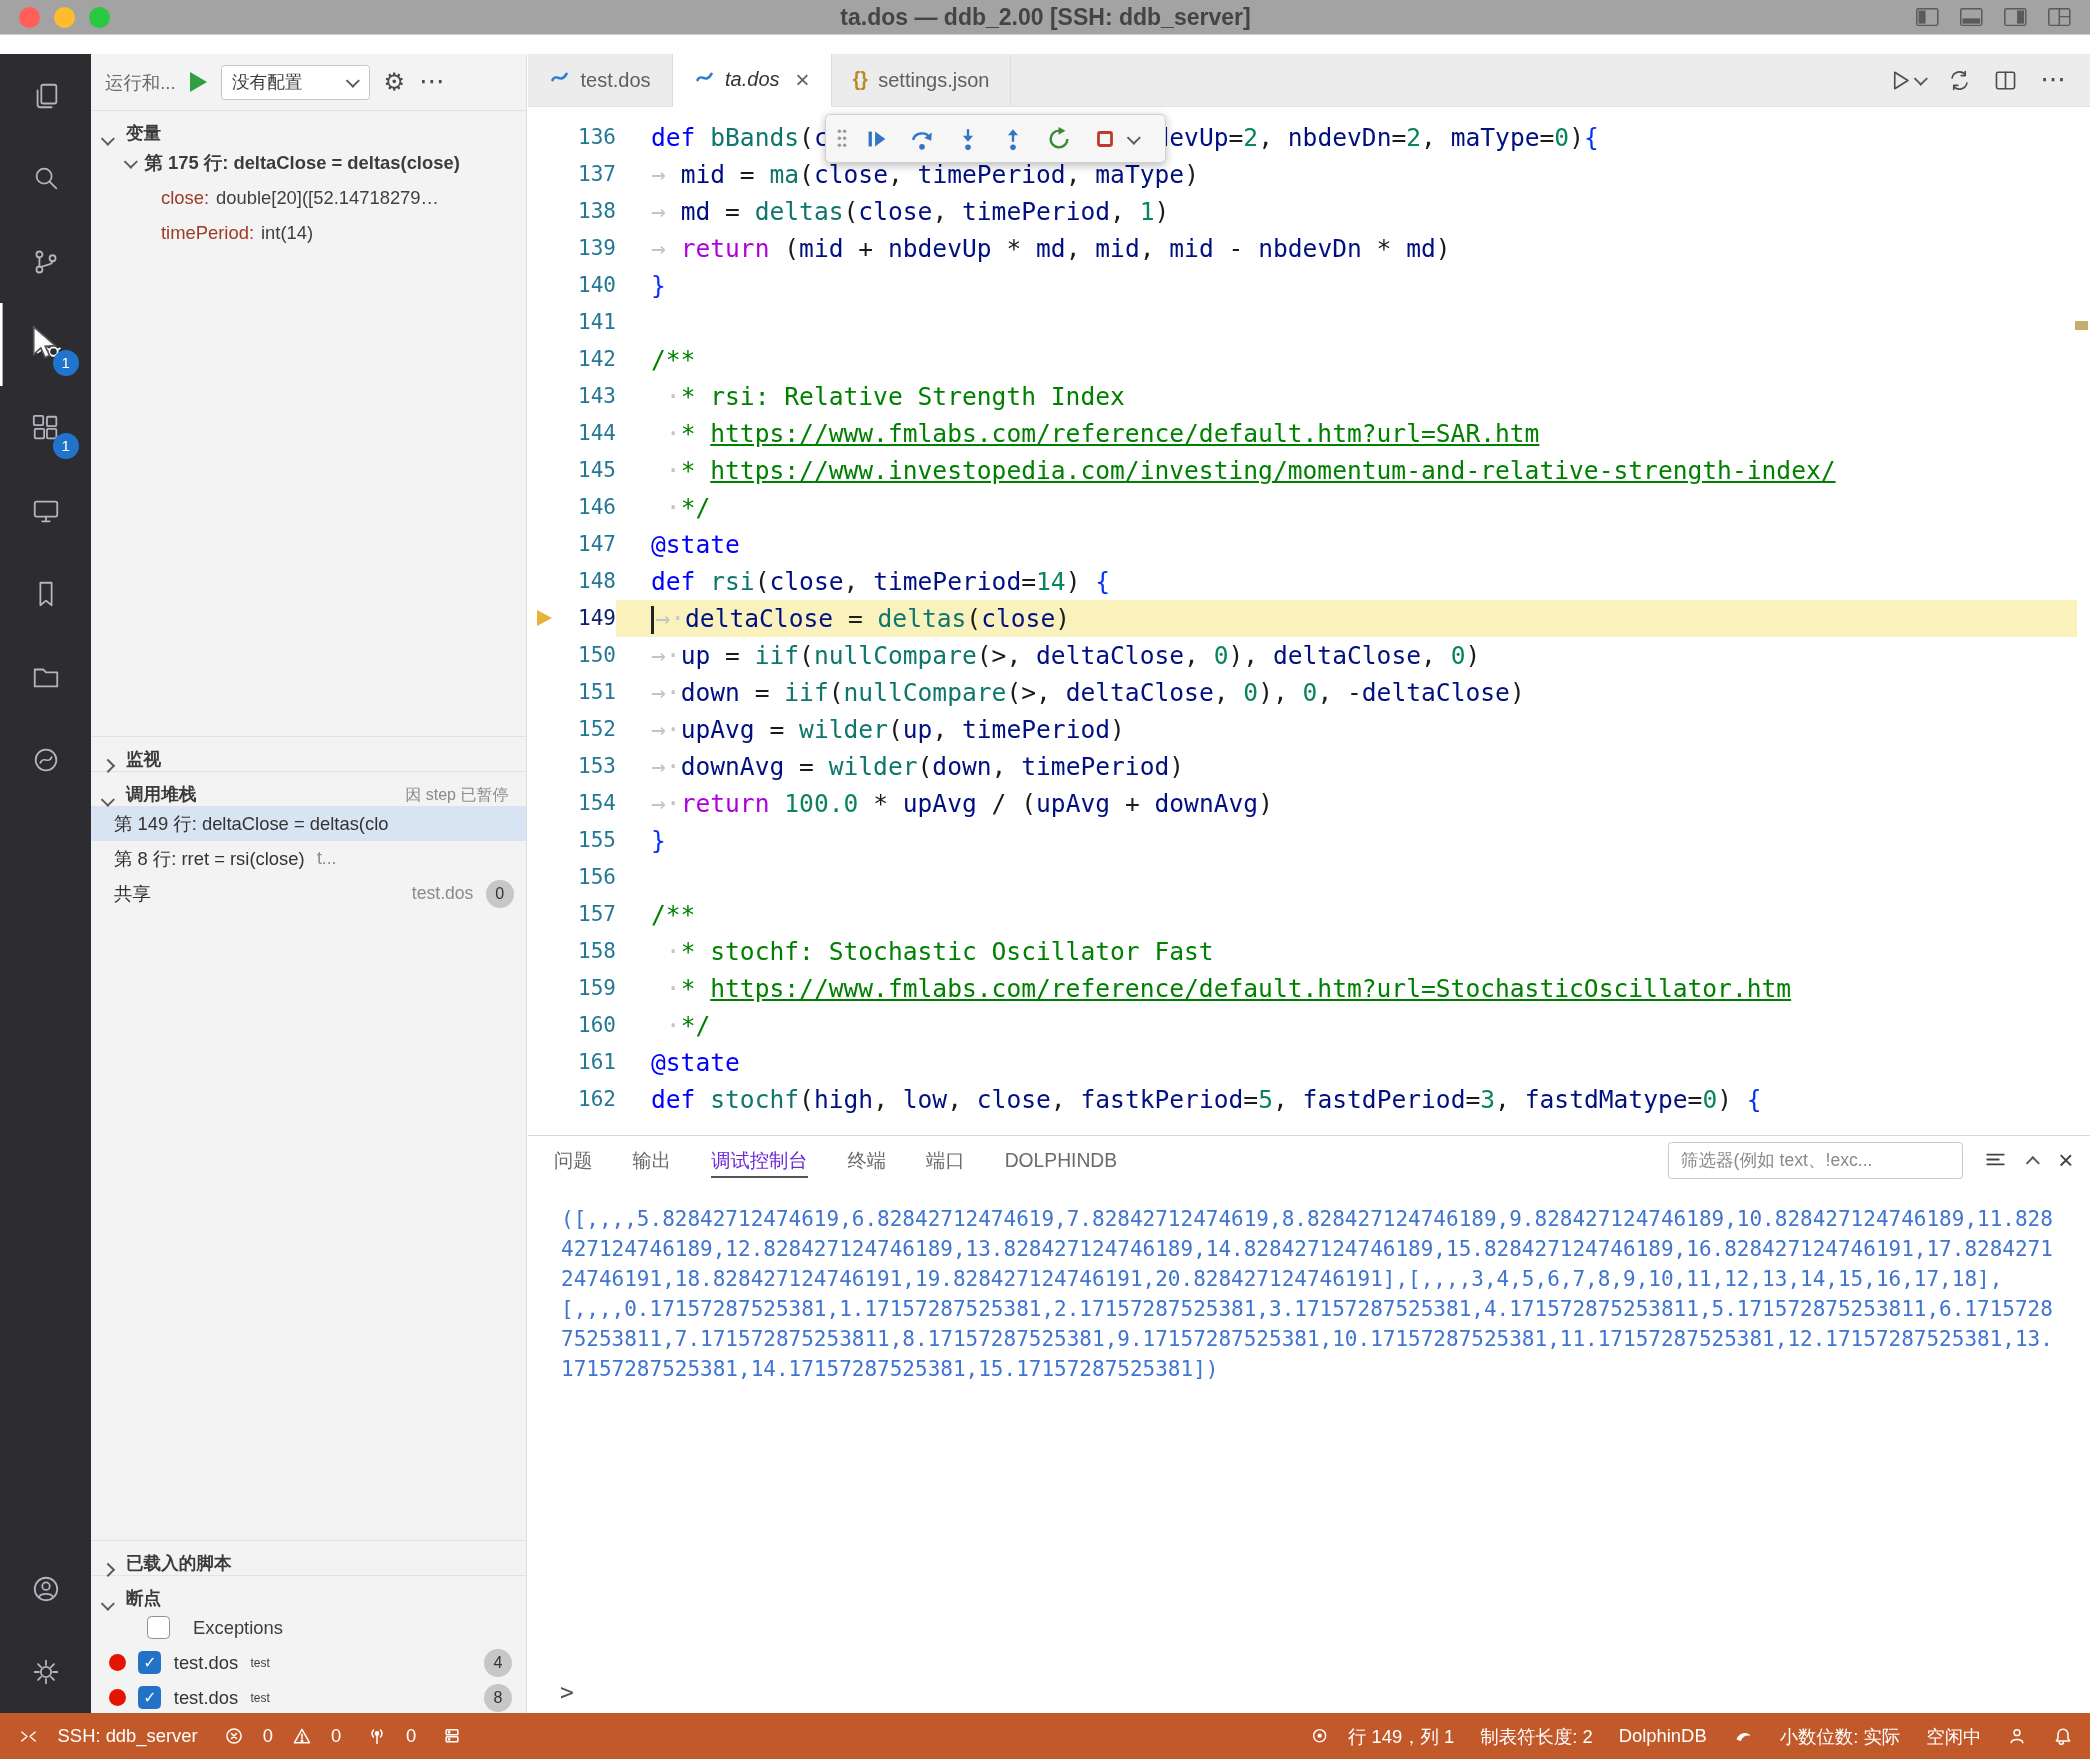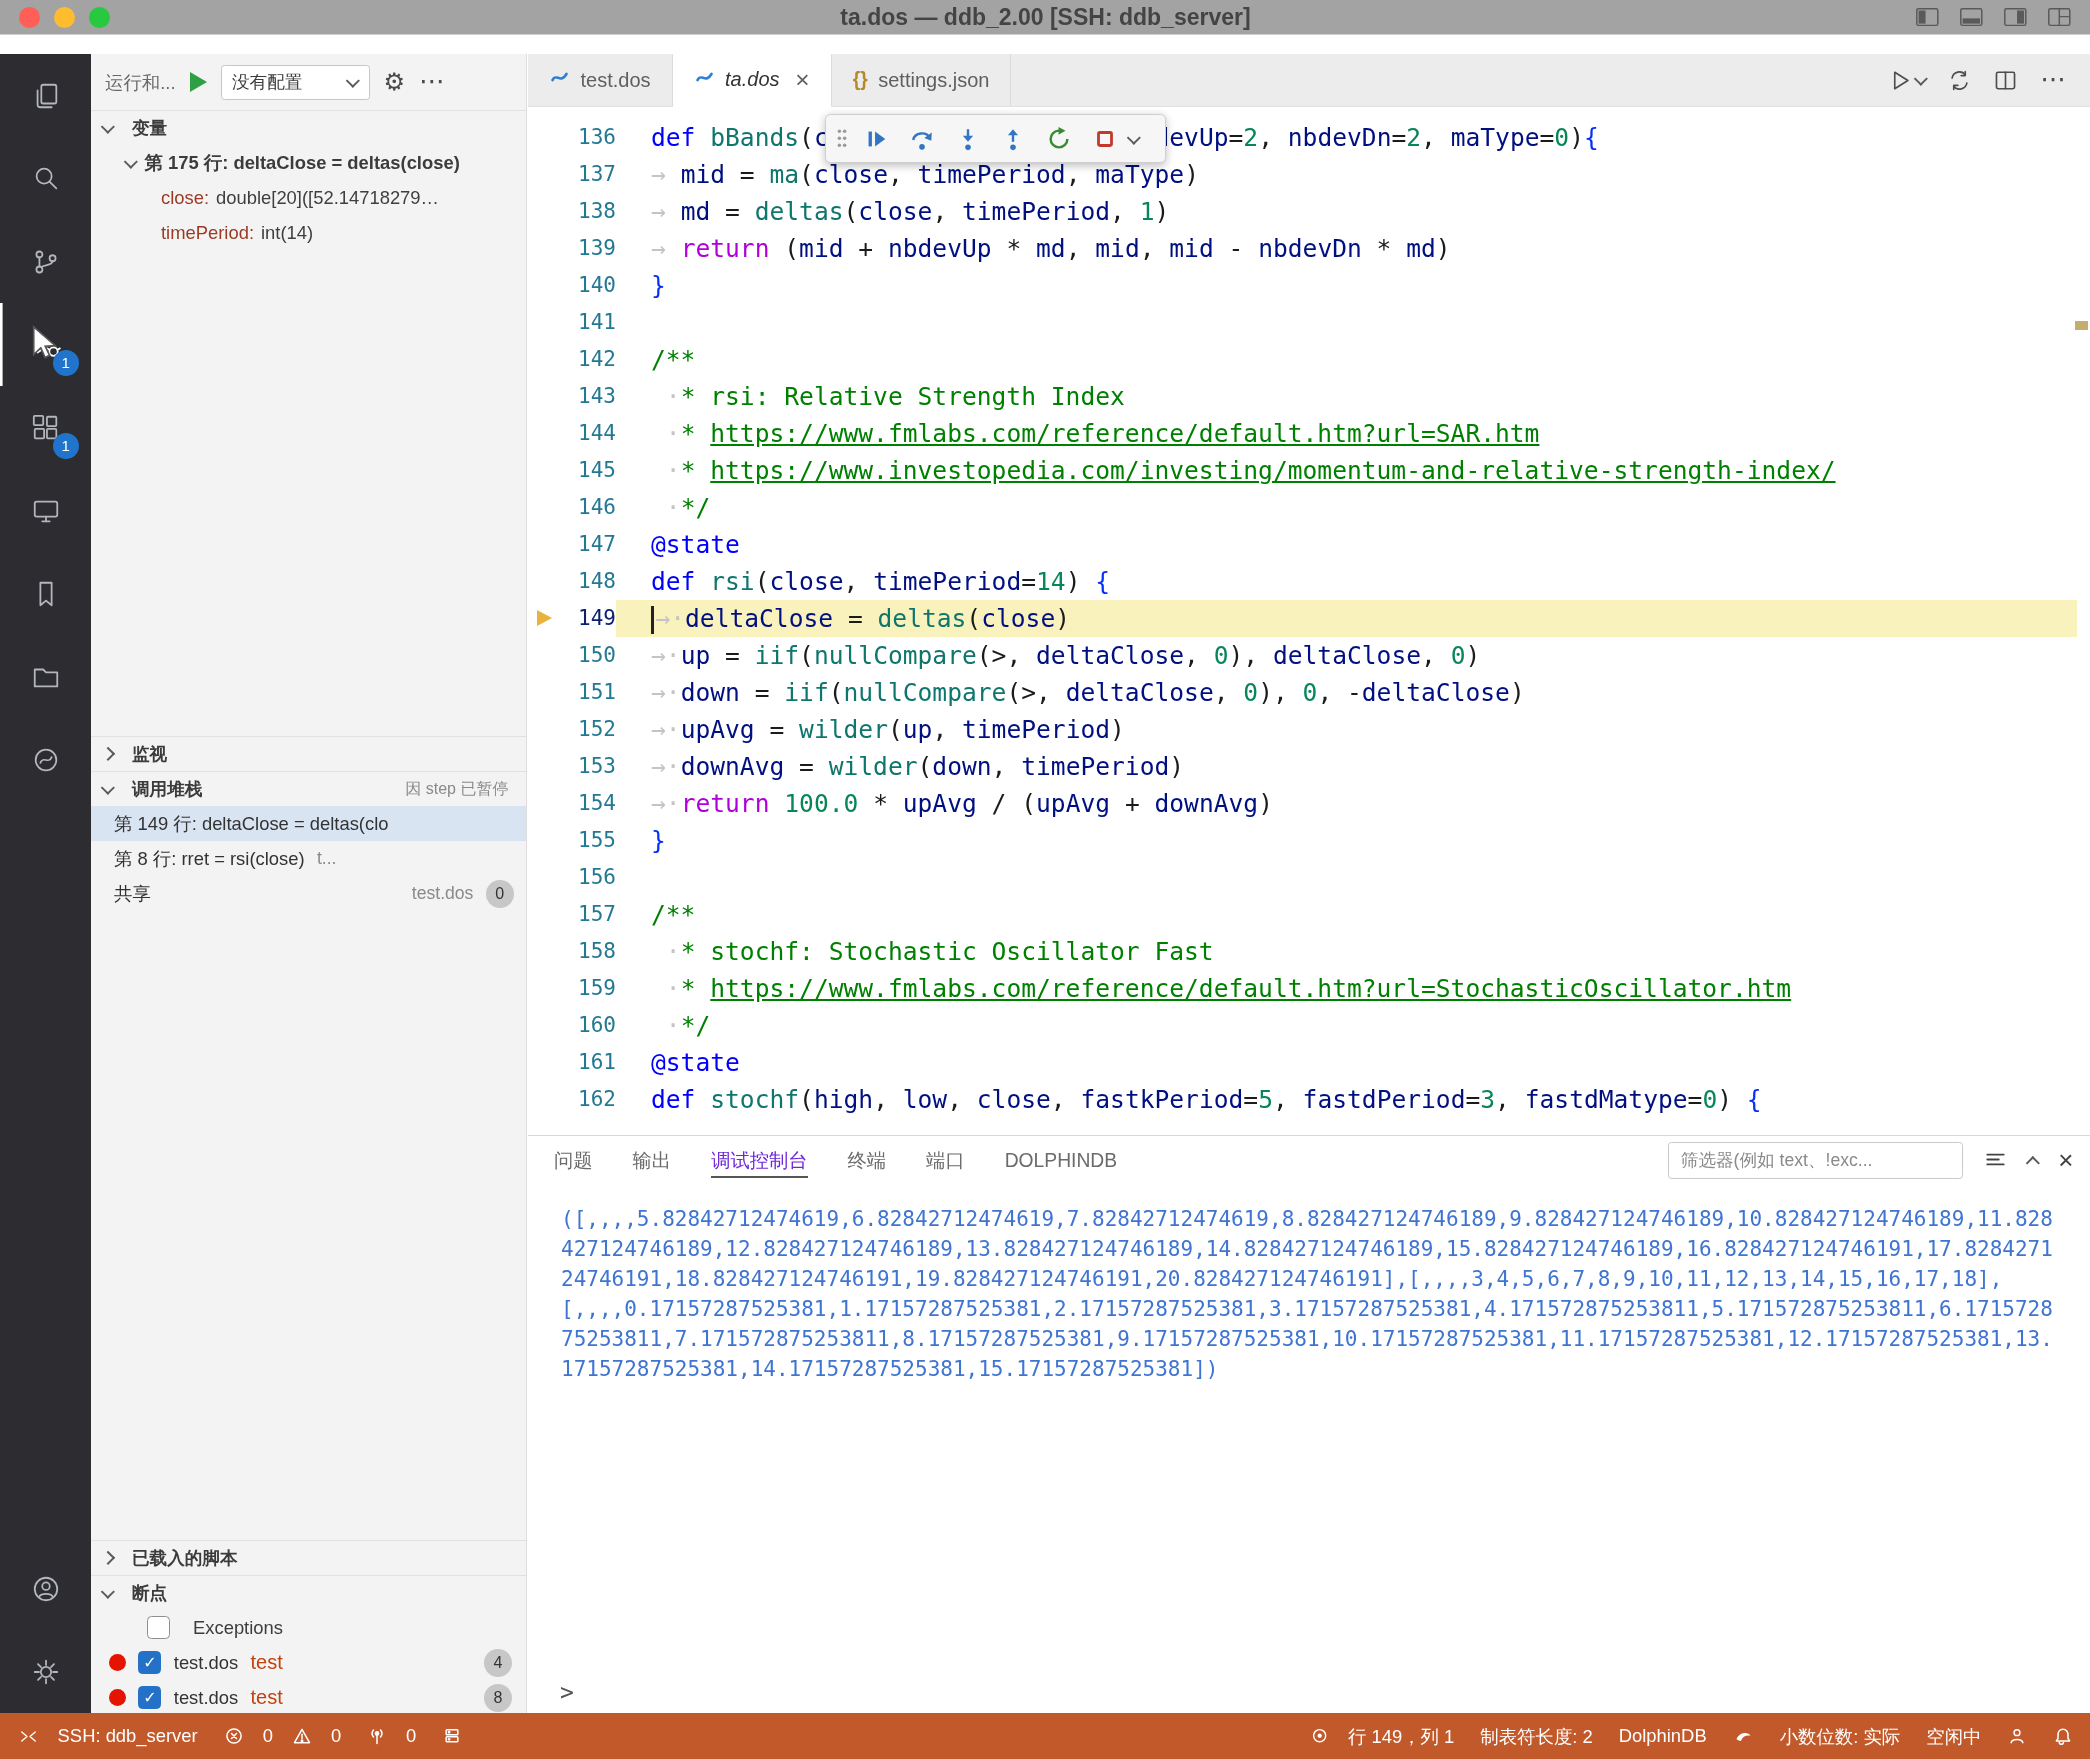--- a/index.html
+++ b/index.html
@@ -34,21 +34,21 @@
   .side-title{color:#6a6a6a;font-size:18.4px;white-space:nowrap}
   .play-tri{width:0;height:0;border-left:17.6px solid #2ea043;border-top:10.5px solid transparent;border-bottom:10.5px solid transparent}
   .cfg-select{height:35px;min-width:149px;background:#fff;border:0.9px solid #c6c6c6;border-radius:3.5px;
     display:flex;align-items:center;justify-content:space-between;gap:10.5px;padding:0 10.5px;font-size:17.6px;color:#3b3b3b}
   .gear-glyph{font-size:24px;color:#4b4b4b;font-family:"DejaVu Sans",sans-serif}
   .more-dots{font-size:26px;color:#4b4b4b;letter-spacing:1.8px;line-height:17.6px}
   .chev{display:inline-block;width:9.7px;height:9.7px;border-right:2.1px solid #5a5a5a;border-bottom:2.1px solid #5a5a5a;flex:none}
   .chev.down{transform:rotate(45deg) translate(-0.9px,-0.9px)}
   .chev.right{transform:rotate(-45deg)}
   .chev.up{transform:rotate(-135deg) translate(-1.8px,-1.8px)}
-  .sec-head{height:35px;display:flex;align-items:center;gap:19px;padding:0 12.3px;font-weight:700;font-size:17.6px;
+  .sec-head{height:35px;display:flex;align-items:flex-end;gap:13px;padding:0 12.3px;font-weight:700;font-size:17.6px;
     color:#3b3b3b;border-top:0.9px solid #e2e2e2;background:#f3f3f3}
   .sec-note{margin-left:auto;font-weight:400;font-size:16px;color:#8a8a8a;padding-right:5.3px;white-space:nowrap}
   .frame-row{height:35px;display:flex;align-items:center;gap:8.8px;padding-left:35px;font-weight:700;white-space:nowrap;overflow:hidden}
   .var-row{height:35px;display:flex;align-items:center;padding-left:70px;white-space:nowrap;overflow:hidden}
   .var-name{color:#9b3b25}
   .var-value{color:#3f3f3f;margin-left:7px}
   .filler1{height:486px}.filler2{height:629px}
   .stack-row{height:35px;display:flex;align-items:center;padding:0 12.3px 0 23px;white-space:nowrap;overflow:hidden}
   .stack-row.selected{background:#d9e4f3}
   .stack-label{color:#333}
@@ -56,21 +56,21 @@
   .stack-row.with-badge .stack-file{margin-left:auto}
   .badge{min-width:28px;height:28px;padding:0 7px;margin-left:12.3px;border-radius:14px;background:#c7c7c7;
     color:#333;font-size:16px;display:flex;align-items:center;justify-content:center;flex:none}
   .exc-row{height:35px;display:flex;align-items:center;gap:23px;padding-left:56px}
   .bp-row{height:35px;display:flex;align-items:center;gap:12.3px;padding:0 14px 0 17.6px}
   .bp-dot{width:17.6px;height:17.6px;border-radius:50%;background:#e51400;flex:none}
   .cb{width:23px;height:23px;border:1.8px solid #8f8f8f;border-radius:4.4px;background:#fff;flex:none;
     display:flex;align-items:center;justify-content:center;font-size:16px;color:#fff}
   .cb.checked{background:#2472c8;border-color:#2472c8}
   .bp-file{color:#333}
-  .bp-func{color:#c2410c;font-size:20px}
+  .bp-func{color:#404040;font-size:12px}
   .bp-row .badge{margin-left:auto}
 
   
   .tabsbar{position:absolute;left:528px;top:54px;right:0;height:53px;background:#ececec;
     border-bottom:0.9px solid #e0e0e0;display:flex;align-items:stretch;z-index:4}
   .tab{display:flex;align-items:center;gap:10.5px;padding:0 21px;font-size:20px;color:#5f5f5f;
     background:#ececec;border-right:0.9px solid #dcdcdc;white-space:nowrap}
   .tab.active{background:#fff;color:#333;margin-bottom:-0.9px;border-bottom:0.9px solid #fff}
   .tab.italic .tab-label{font-style:italic}
   .tab-close{font-size:24.6px;color:#616161;margin-left:5.3px;line-height:17.6px}

